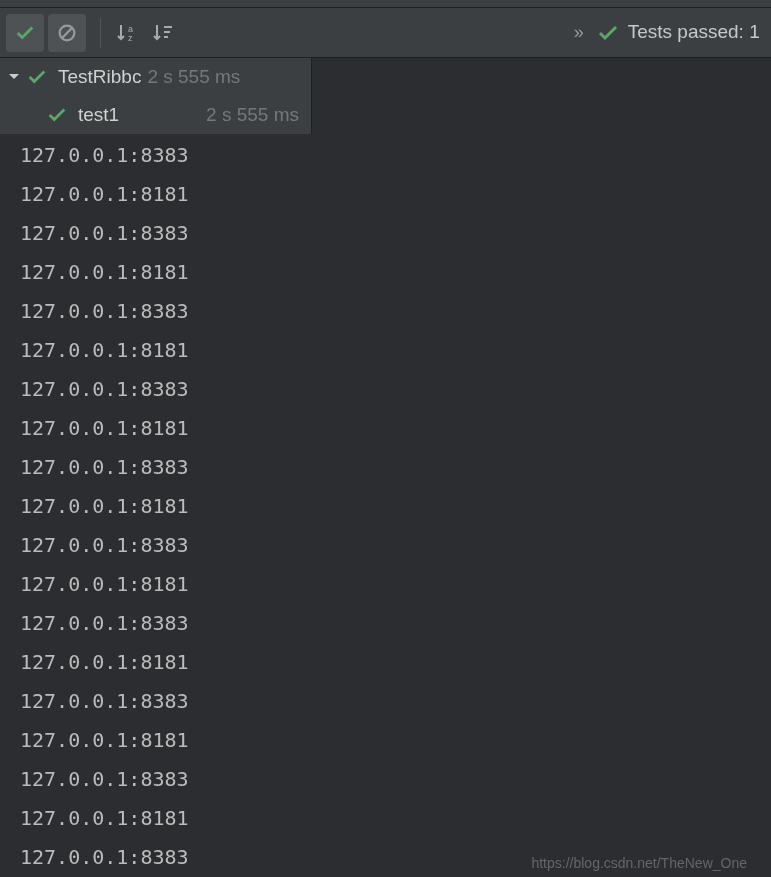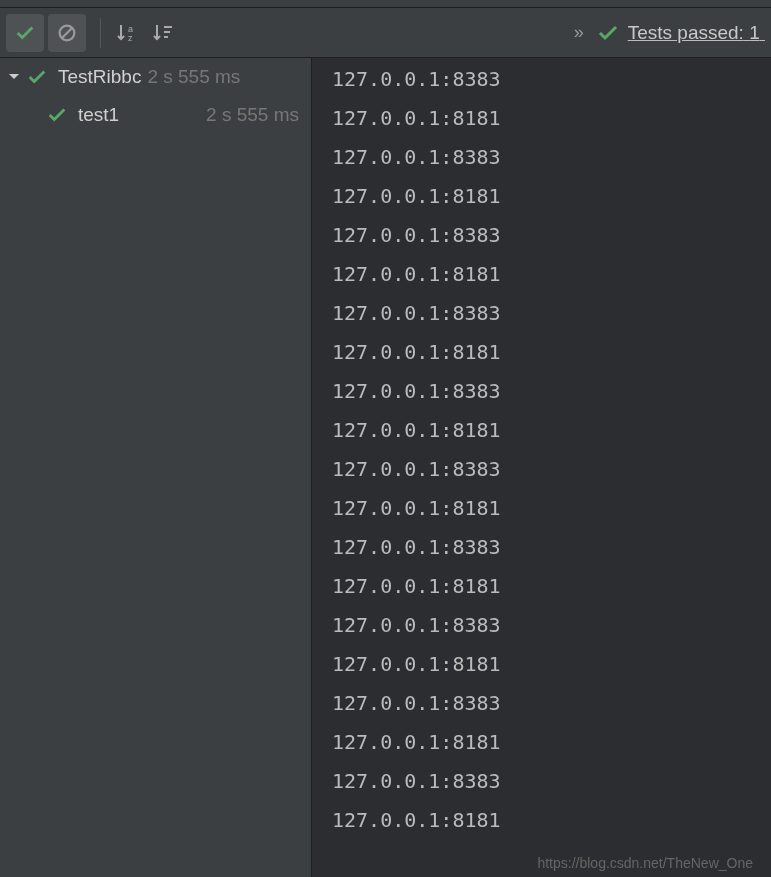--- a/index.html
+++ b/index.html
@@ -63,41 +63,40 @@
       flex: 1;
     }
     .expand-btn {
       font-size: 18px;
       color: #999;
       cursor: pointer;
       margin-right: 12px;
     }
     .status-bar {
       display: flex;
-      align-items: center;
       font-size: 19px;
-      text-decoration: underline;
     }
     .status-check {
       margin-right: 8px;
       display: flex;
       align-items: center;
     }
     .status-text {
       color: #c8c8c8;
     }
     .status-count {
       color: #c8c8c8;
     }
     .status-muted {
       color: #777;
     }
     .main {
       display: flex;
       height: calc(100% - 58px);
+      flex-direction: column;
     }
     .tree-panel {
       width: 312px;
       background: #3c3f41;
       border-right: 1px solid #1e1f22;
       overflow: hidden;
     }
     .tree-row {
       display: flex;
       align-items: center;
@@ -143,21 +142,21 @@
       font-size: 20px;
       line-height: 1.95;
       color: #bbbbbb;
     }
     .output-line {
       white-space: pre;
     }
     .watermark {
       position: absolute;
       bottom: 6px;
-      right: 18px;
+      right: 24px;
       font-size: 14px;
       color: #666;
       font-family: sans-serif;
     }
     .check-svg {
       fill: none;
       stroke: #59a869;
       stroke-width: 3;
     }
   </style>

